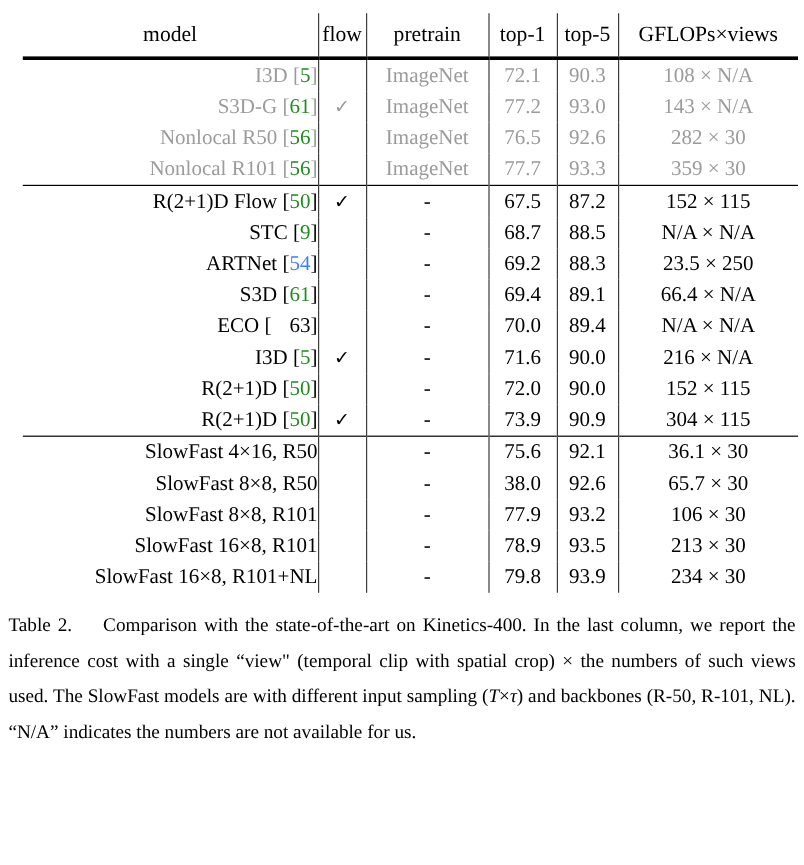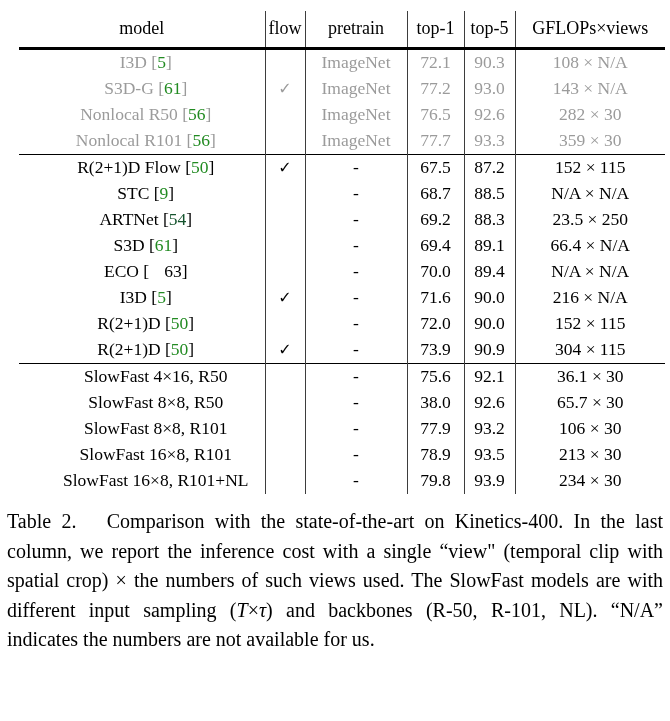--- a/index.html
+++ b/index.html
@@ -43,38 +43,38 @@
     border-bottom: 3px solid #000000;
     font-size: 18px;
   }
   td {
     height: 26px;
     padding: 0;
     text-align: center;
     vertical-align: middle;
     white-space: nowrap;
   }
-  td.col-model { text-align: center; padding-left: 8px; }
+  td.col-model { text-align: right; padding-left: 8px; }
   th.col-flow, th.col-pretrain, th.col-top1, th.col-top5, th.col-flops,
   td.col-flow, td.col-pretrain, td.col-top1, td.col-top5, td.col-flops {
     border-left: 1px solid #3d3d3d;
   }
   tr.sec-start td { border-top: 1px solid #000000; }
   tr.muted td { color: #9b9b9b; }
   .ref { cursor: pointer; }
   .b { font-weight: normal; margin-left: 20px; }
   .i { font-style: italic; }
   td.check {
     font-family: "DejaVu Sans", sans-serif;
     font-size: 16px;
     color: #000000;
   }
   .caption {
     margin: 13px 7px 0 7px;
-    font-size: 20px;
+    font-size: 16px;
     line-height: 29.5px;
     text-align: justify;
   }
 </style>
 </head>
 <body>
 
 <div class="page">
   <table class="results">
     <colgroup>
@@ -138,21 +138,21 @@
         </tr>
         <tr>
           <td class="col-model">STC [<span class="ref" style="color: rgb(34, 139, 34);">9</span>]</td>
           <td class="col-flow check"></td>
           <td class="col-pretrain">-</td>
           <td class="col-top1">68.7</td>
           <td class="col-top5">88.5</td>
           <td class="col-flops">N/A × N/A</td>
         </tr>
         <tr>
-          <td class="col-model">ARTNet [<span class="ref" style="color: #14532d;">54</span>]</td>
+          <td class="col-model">ARTNet [<span class="ref" style="color: #3b82f6;">54</span>]</td>
           <td class="col-flow check"></td>
           <td class="col-pretrain">-</td>
           <td class="col-top1">69.2</td>
           <td class="col-top5">88.3</td>
           <td class="col-flops">23.5 × 250</td>
         </tr>
         <tr>
           <td class="col-model">S3D [<span class="ref" style="color: rgb(34, 139, 34);">61</span>]</td>
           <td class="col-flow check"></td>
           <td class="col-pretrain">-</td>

